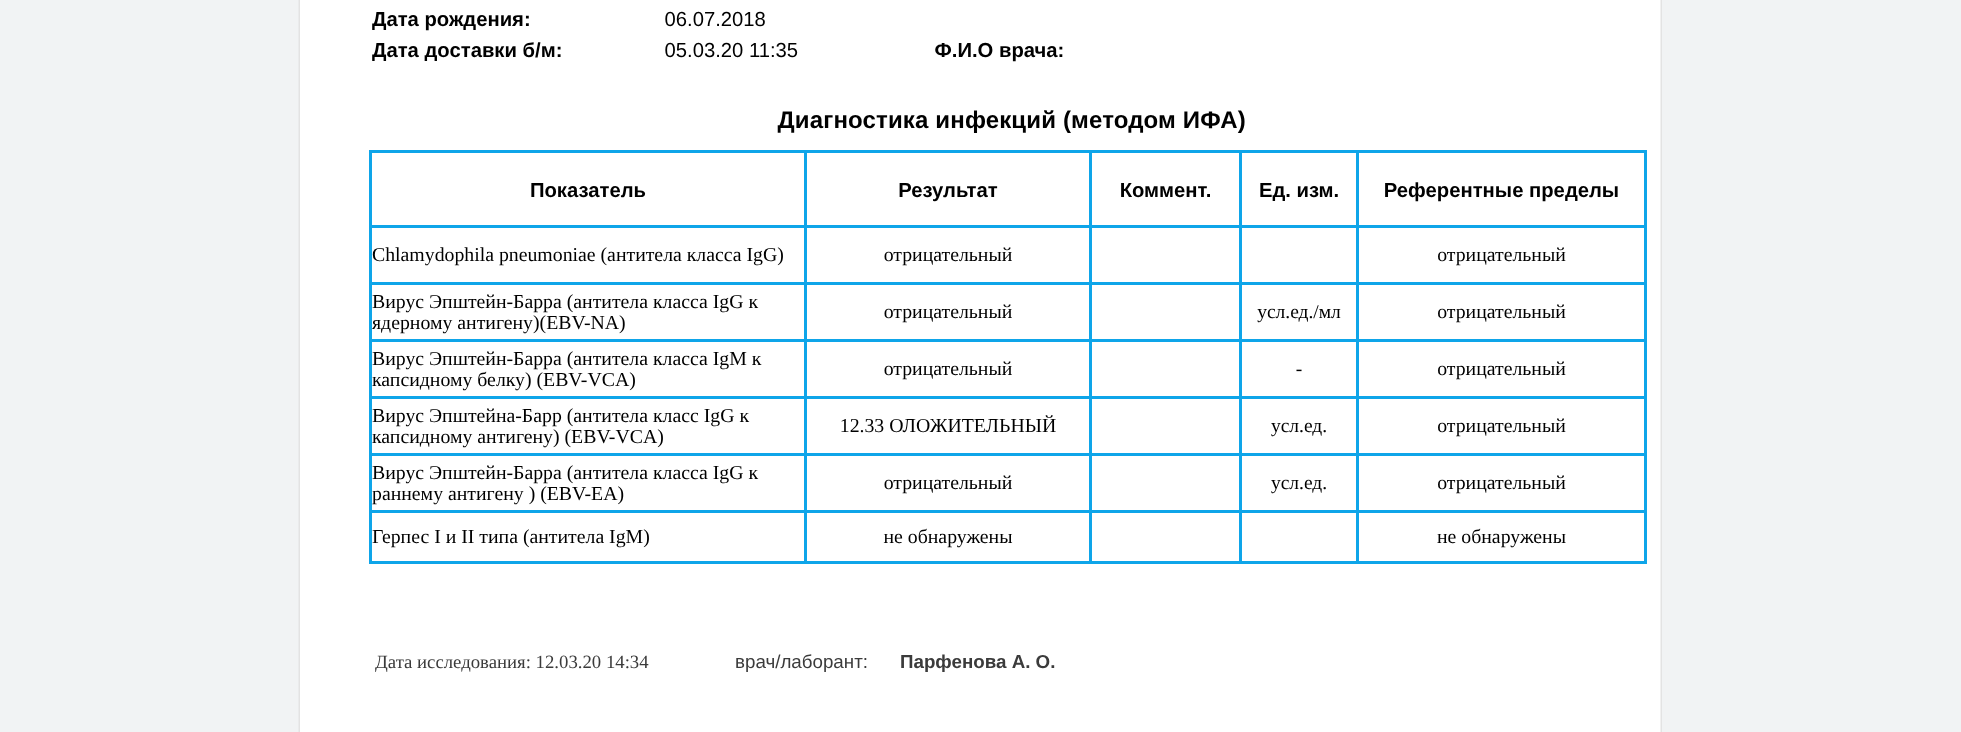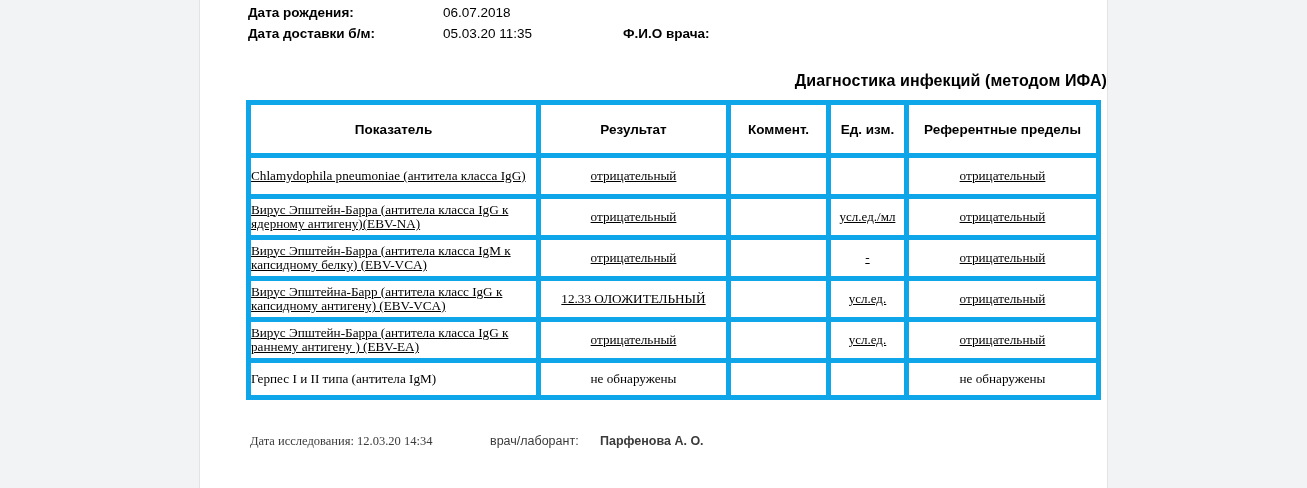--- a/index.html
+++ b/index.html
@@ -61,21 +61,21 @@
   .meta-value2 {
     white-space: nowrap;
   }
 
   
   .title {
     position: absolute;
     left: 0;
     top: 72px;
     width: 100%;
-    text-align: right;
+    text-align: center;
     font-weight: bold;
     font-size: 16px;
     letter-spacing: 0.1px;
   }
   .title-inner {
     display: inline-block;
     margin-left: 42px;
   }
 
   
@@ -84,21 +84,21 @@
     left: 46px;
     top: 100px;
     width: 850px;
   }
   table.res {
     border-collapse: collapse;
     width: 850px;
     table-layout: fixed;
   }
   table.res th, table.res td {
-    border: 5px solid #0ea5e9;
+    border: 2px solid #0ea5e9;
     padding: 0;
     vertical-align: middle;
   }
   table.res thead th {
     font-family: "Liberation Sans", sans-serif;
     font-size: 13.5px;
     font-weight: bold;
     text-align: center;
     height: 44px;
     line-height: 15px;
@@ -126,21 +126,21 @@
   td.unit {
     font-family: "Liberation Serif", serif;
     font-size: 13px;
     text-align: center;
   }
   td.ref {
     font-family: "Liberation Serif", serif;
     font-size: 13.2px;
     text-align: center;
   }
-  tr.r2 td { height: 36px; text-decoration: underline; }
+  tr.r2 td { height: 36px; }
   tr.r1 td { height: 32px; }
   .hl {
     background: linear-gradient(to top, #fdf0c8 0 4px, transparent 4px 100%);
   }
 
   
   .footer {
     position: absolute;
     left: 50px;
     top: 434px;

